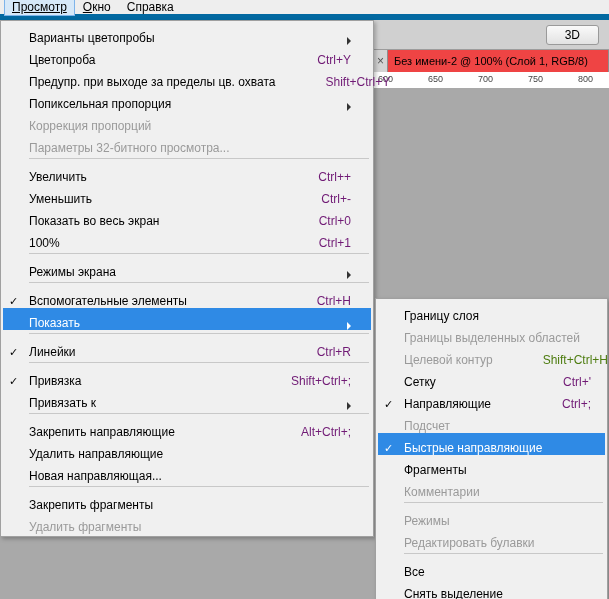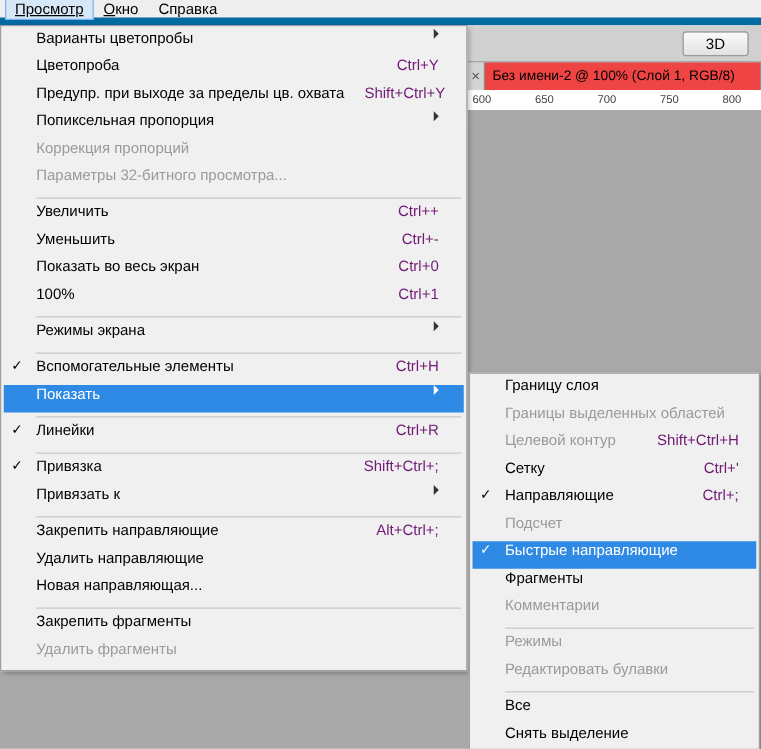--- a/index.html
+++ b/index.html
@@ -104,34 +104,35 @@
     position: absolute;
     top: 20px; left: 0;
     width: 374px;
     background: #f0f0f0;
     border: 1px solid #a0a0a0;
     box-shadow: 2px 2px 4px rgba(0,0,0,0.25);
     padding: 2px;
   }
   .menu-item {
     display: flex;
-    align-items: flex-start;
+    align-items: flex-end;
     height: 22px;
     padding: 0 20px 0 26px;
     position: relative;
     cursor: default;
     white-space: nowrap;
+    gap: 34px;
   }
   .menu-item .label { flex: 1; }
   .menu-item .shortcut {
     color: #701a75;
     margin-left: 16px;
   }
   .menu-item.disabled { color: #9a9a9a; }
-  .menu-item.disabled .shortcut { color: #701a75; }
+  .menu-item.disabled .shortcut { color: #4d7c0f; }
   .menu-item.highlight {
     background: #2f8ae5;
     color: #ffffff;
   }
   .menu-item.highlight .arrow { border-left-color: #fff; }
   .menu-check {
     position: absolute;
     left: 6px;
     font-size: 11px;
   }

